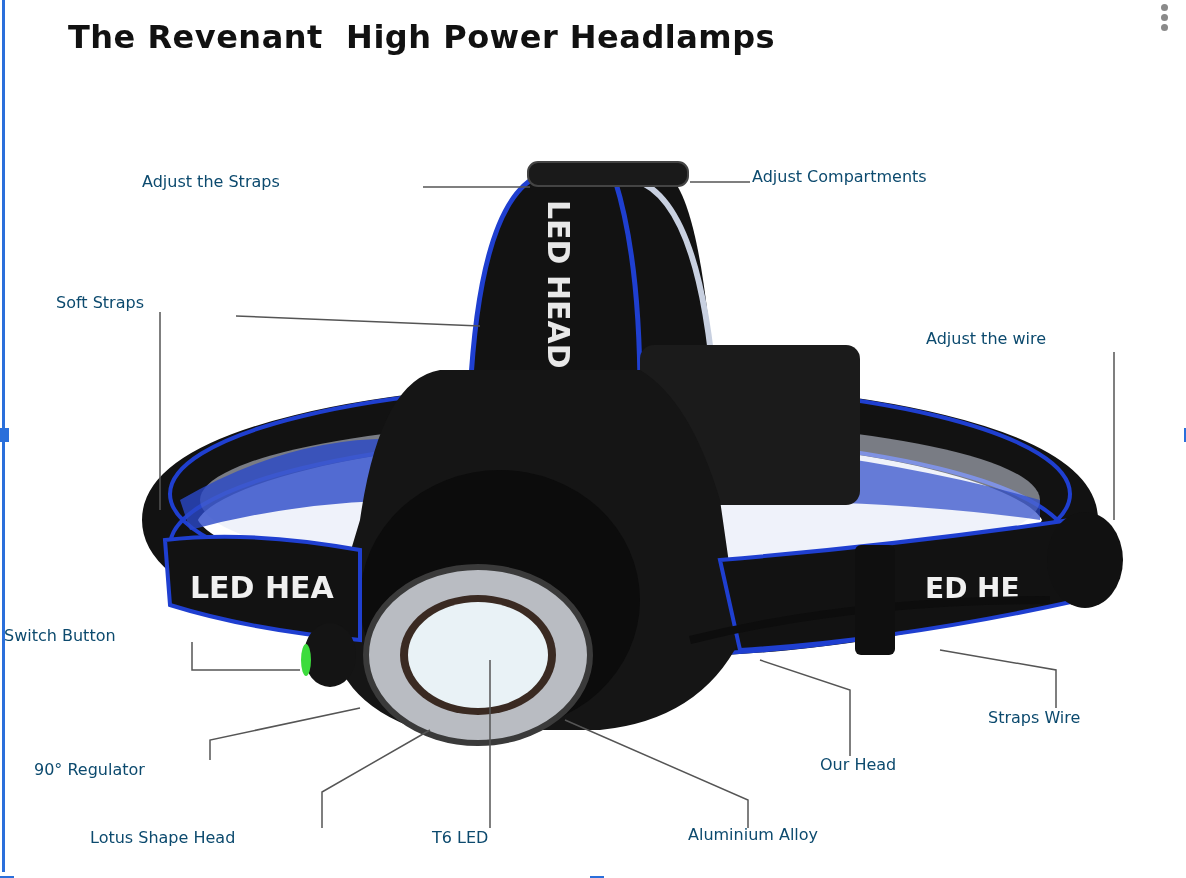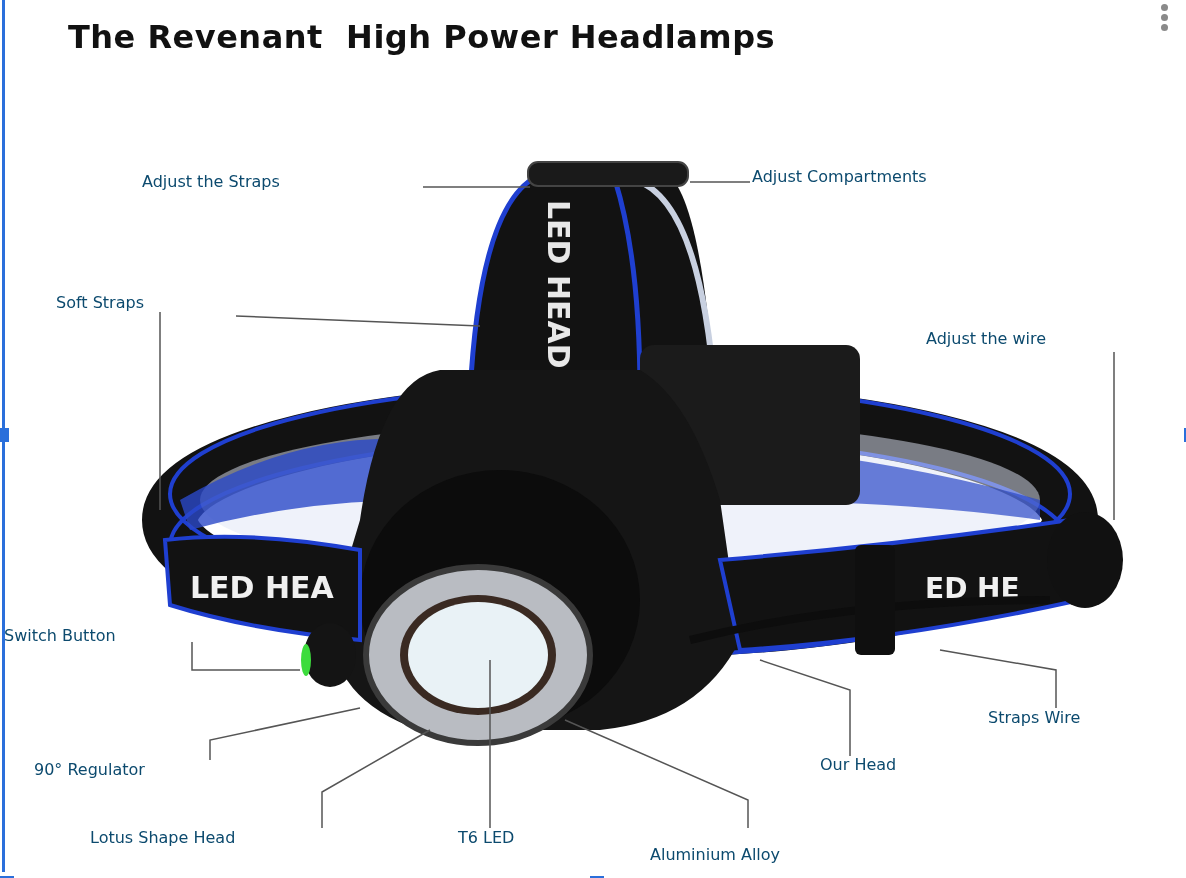--- a/index.html
+++ b/index.html
@@ -87,16 +87,16 @@
   </g>
 </svg>
 
 <div class="label" style="left:142px; top:172px;">Adjust the Straps</div>
 <div class="label" style="left:752px; top:167px;">Adjust Compartments</div>
 <div class="label" style="left:56px; top:293px;">Soft Straps</div>
 <div class="label" style="left:926px; top:329px;">Adjust the wire</div>
 <div class="label" style="left:4px; top:626px;">Switch Button</div>
 <div class="label" style="left:34px; top:760px;">90° Regulator</div>
 <div class="label" style="left:90px; top:828px;">Lotus Shape Head</div>
-<div class="label" style="left:458px; top:828px;">T6 LED</div>
-<div class="label" style="left:650px; top:825px;margin-top:20px;">Aluminium Alloy</div>
+<div class="label" style="left:432px; top:828px;">T6 LED</div>
+<div class="label" style="left:688px; top:825px;">Aluminium Alloy</div>
 <div class="label" style="left:820px; top:755px;">Our Head</div>
 <div class="label" style="left:988px; top:708px;">Straps Wire</div>
 
 </body></html>

